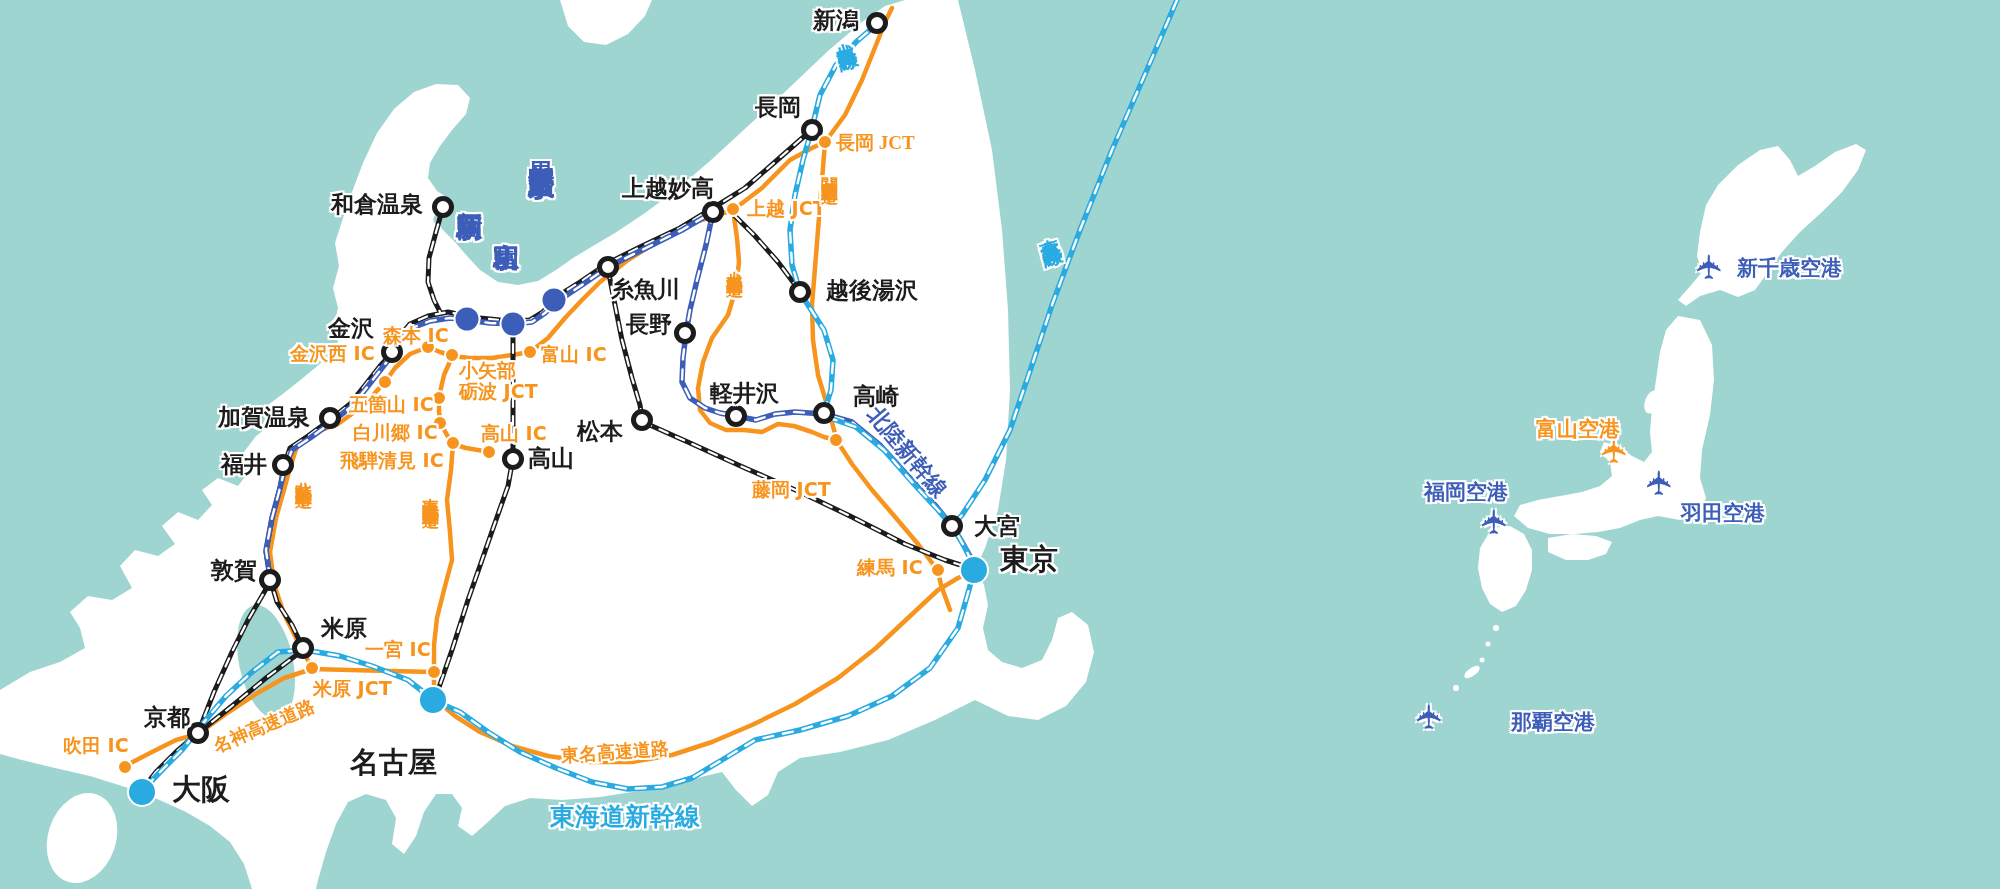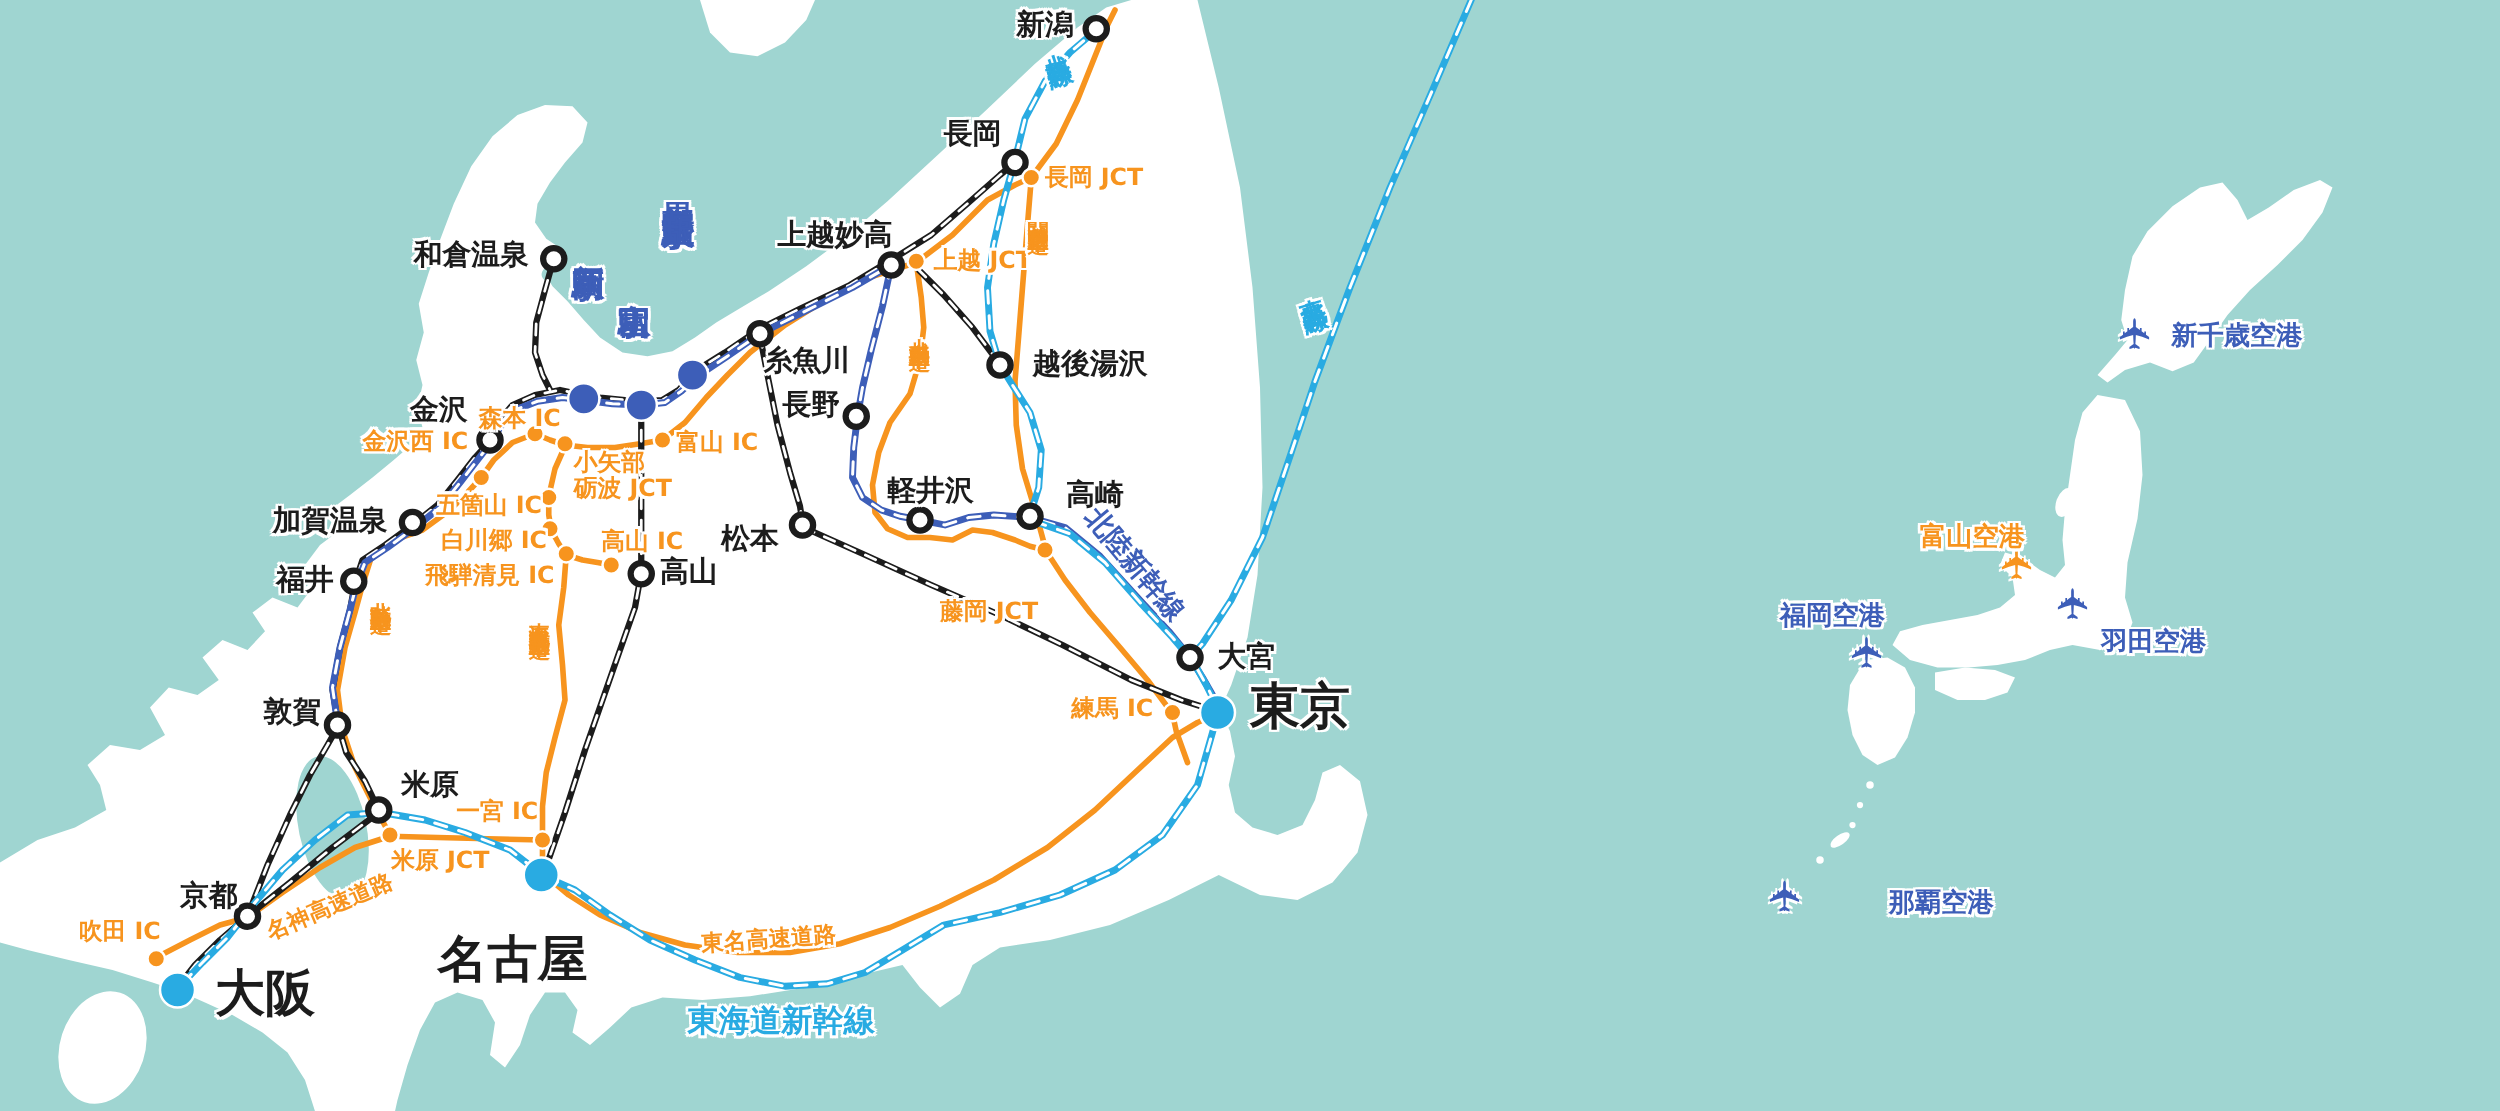--- a/index.html
+++ b/index.html
@@ -19,21 +19,21 @@
   .dot.blue-station{width:27px;height:27px;background:#3d5eb8;border:2px solid #ffffff;}
   .dot.city{width:30px;height:30px;background:#29abe2;border:2px solid #ffffff;}
   .dot.ic{width:16px;height:16px;background:#f7941e;border:2px solid #ffffff;}
 
   .lbl{
     position:absolute;font-weight:bold;line-height:1.12;white-space:pre-line;
     text-shadow:-2px -2px 0 #fff,2px -2px 0 #fff,-2px 2px 0 #fff,2px 2px 0 #fff,
                  0 -2px 0 #fff,0 2px 0 #fff,-2px 0 0 #fff,2px 0 0 #fff;
   }
   .city-l{font-size:23px;color:#1c1c1c;}
-  .big-l{font-size:40px;color:#1c1c1c;}
+  .big-l{font-size:29px;color:#1c1c1c;}
   .ic-l{font-size:19px;color:#f7941e;}
   .road-l{font-size:17px;color:#f7941e;}
   .rail-cyan{color:#29abe2;}
   .rail-royal{color:#3d5eb8;}
   .sta-blue{font-size:26px;color:#3d5eb8;}
   .v{writing-mode:vertical-rl;letter-spacing:2px;}
   .airport-l{font-size:21px;}
   .air-blue{color:#3d5eb8;}
   .air-orange{color:#f7941e;}
   .plane{
@@ -193,21 +193,21 @@
       <div class="lbl city-l" style="left: 211px; top: 558px; text-align: right;">敦賀</div>
       <div class="lbl city-l" style="left: 321px; top: 616px;">米原</div>
       <div class="lbl city-l" style="left: 144px; top: 705px;">京都</div>
       <div class="lbl city-l" style="left: 528px; top: 446px;">高山</div>
       <div class="lbl big-l" style="left: 1000px; top: 543px;">東京</div>
       <div class="lbl big-l" style="left: 172px; top: 773px;">大阪</div>
       <div class="lbl big-l" style="left: 350px; top: 746px;">名古屋</div>
       <div class="lbl sta-blue v" style="left: 455px; top: 190px;">新高岡駅</div>
       <div class="lbl sta-blue v" style="left: 492px; top: 222px;">富山駅</div>
       <div class="lbl sta-blue v" style="left: 527px; top: 141px; height: 146px;">黒部宇奈月温泉駅</div>
-      <div class="lbl ic-l" style="left: 836px; top: 132px;">長岡 JCT</div>
+      <div class="lbl ic-l" style="left: 836px; top: 132px; font-family: Liberation Serif, serif;">長岡 JCT</div>
       <div class="lbl ic-l" style="left: 747px; top: 198px;">上越 JCT</div>
       <div class="lbl ic-l" style="left: 541px; top: 344px;">富山 IC</div>
       <div class="lbl ic-l" style="left: 459px; top: 360px;">小矢部
 砺波 JCT</div>
       <div class="lbl ic-l" style="left: 383px; top: 325px;">森本 IC</div>
       <div class="lbl ic-l" style="left: 290px; top: 343px;">金沢西 IC</div>
       <div class="lbl ic-l" style="left: 349px; top: 394px;">五箇山 IC</div>
       <div class="lbl ic-l" style="left: 353px; top: 422px;">白川郷 IC</div>
       <div class="lbl ic-l" style="left: 340px; top: 450px;">飛騨清見 IC</div>
       <div class="lbl ic-l" style="left: 481px; top: 423px;">高山 IC</div>

